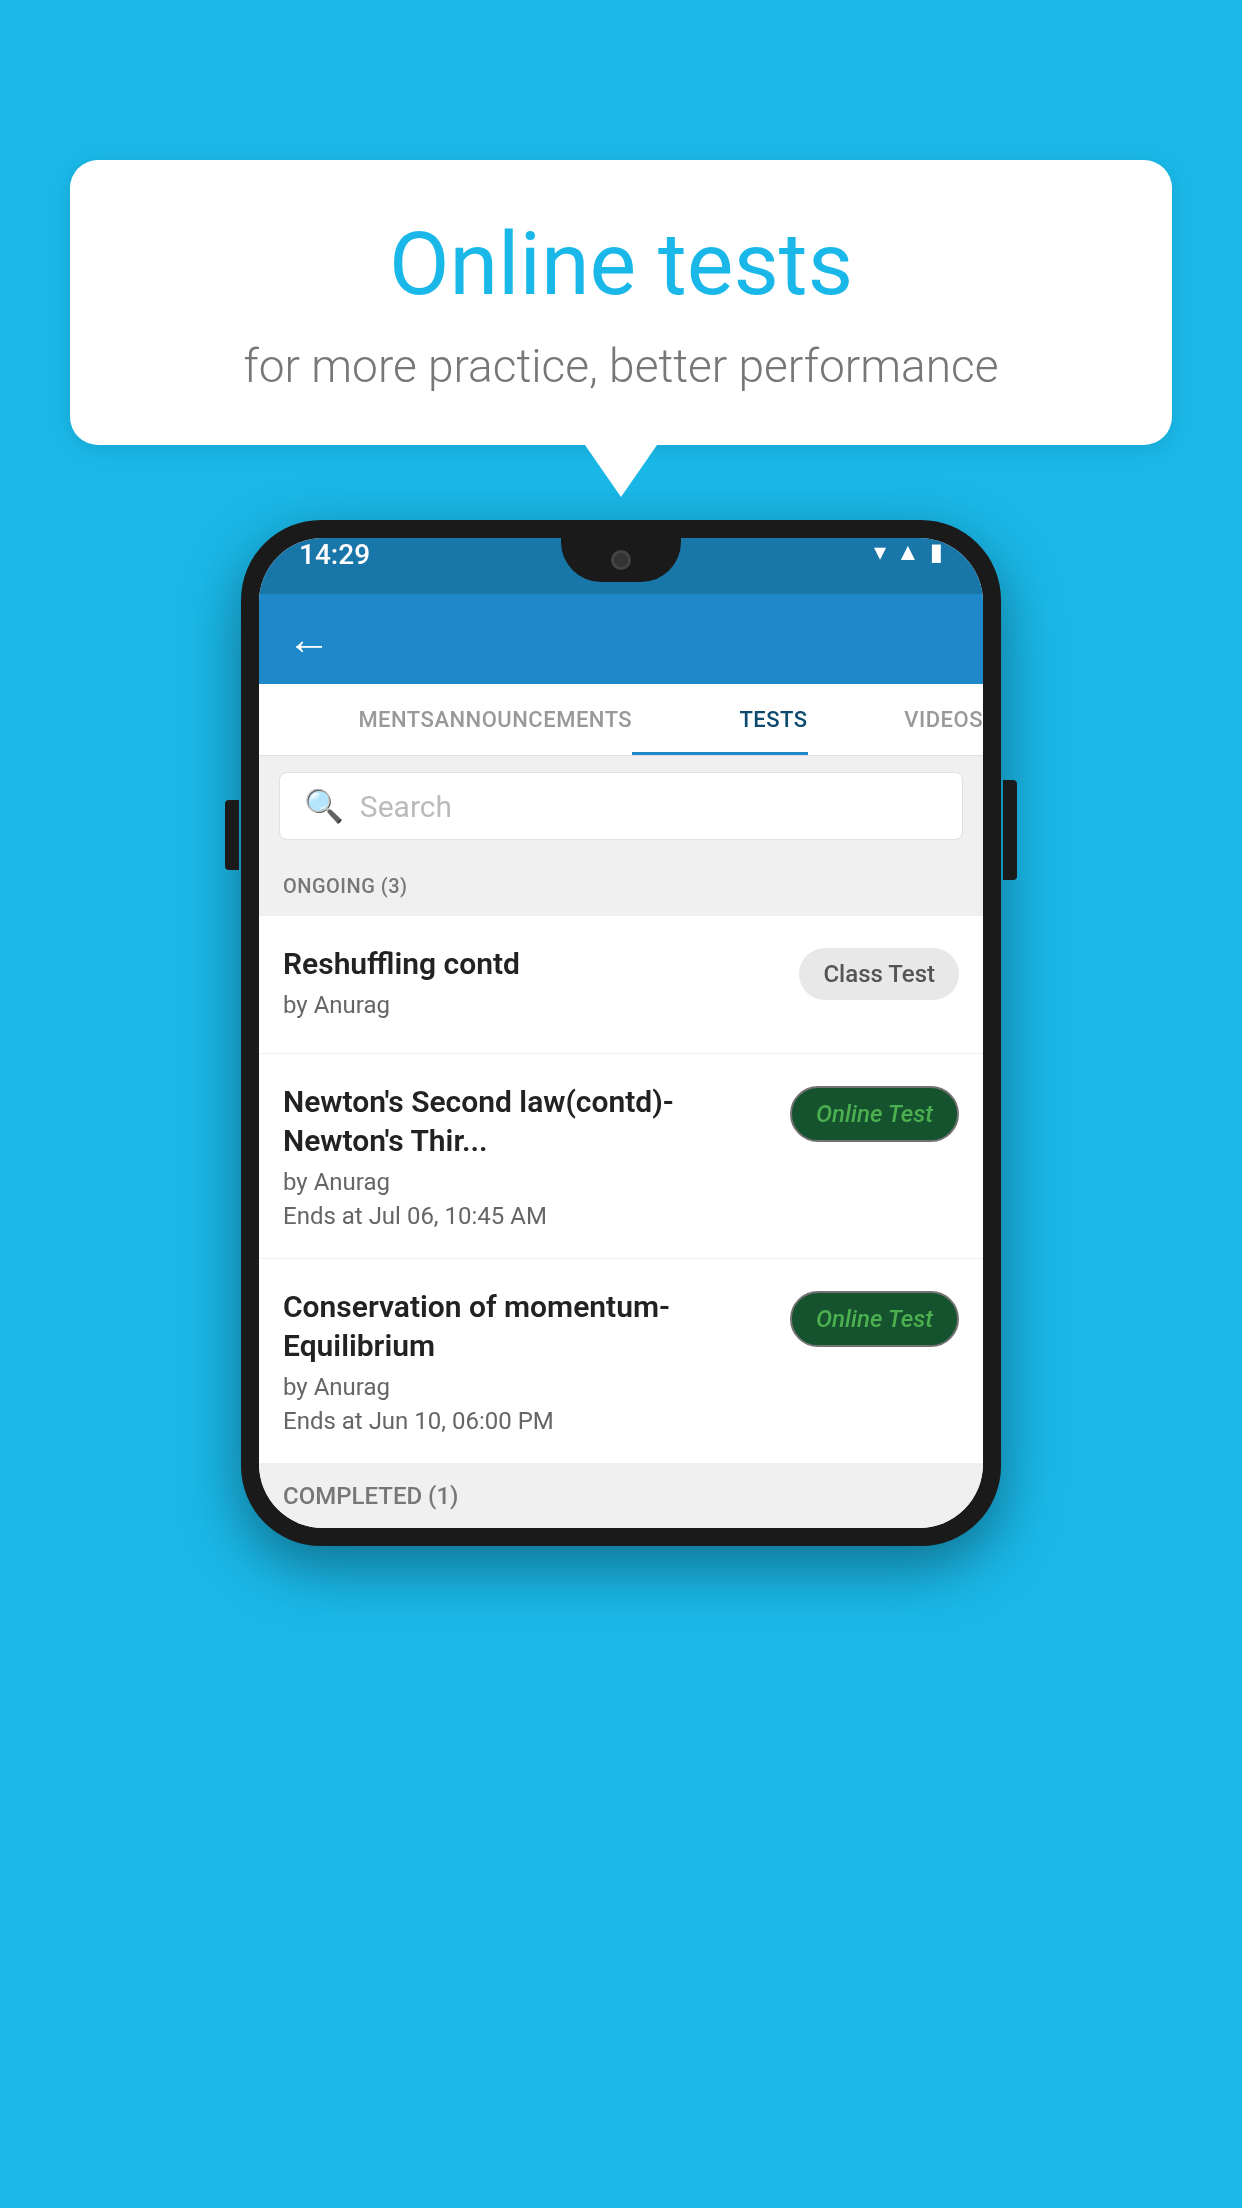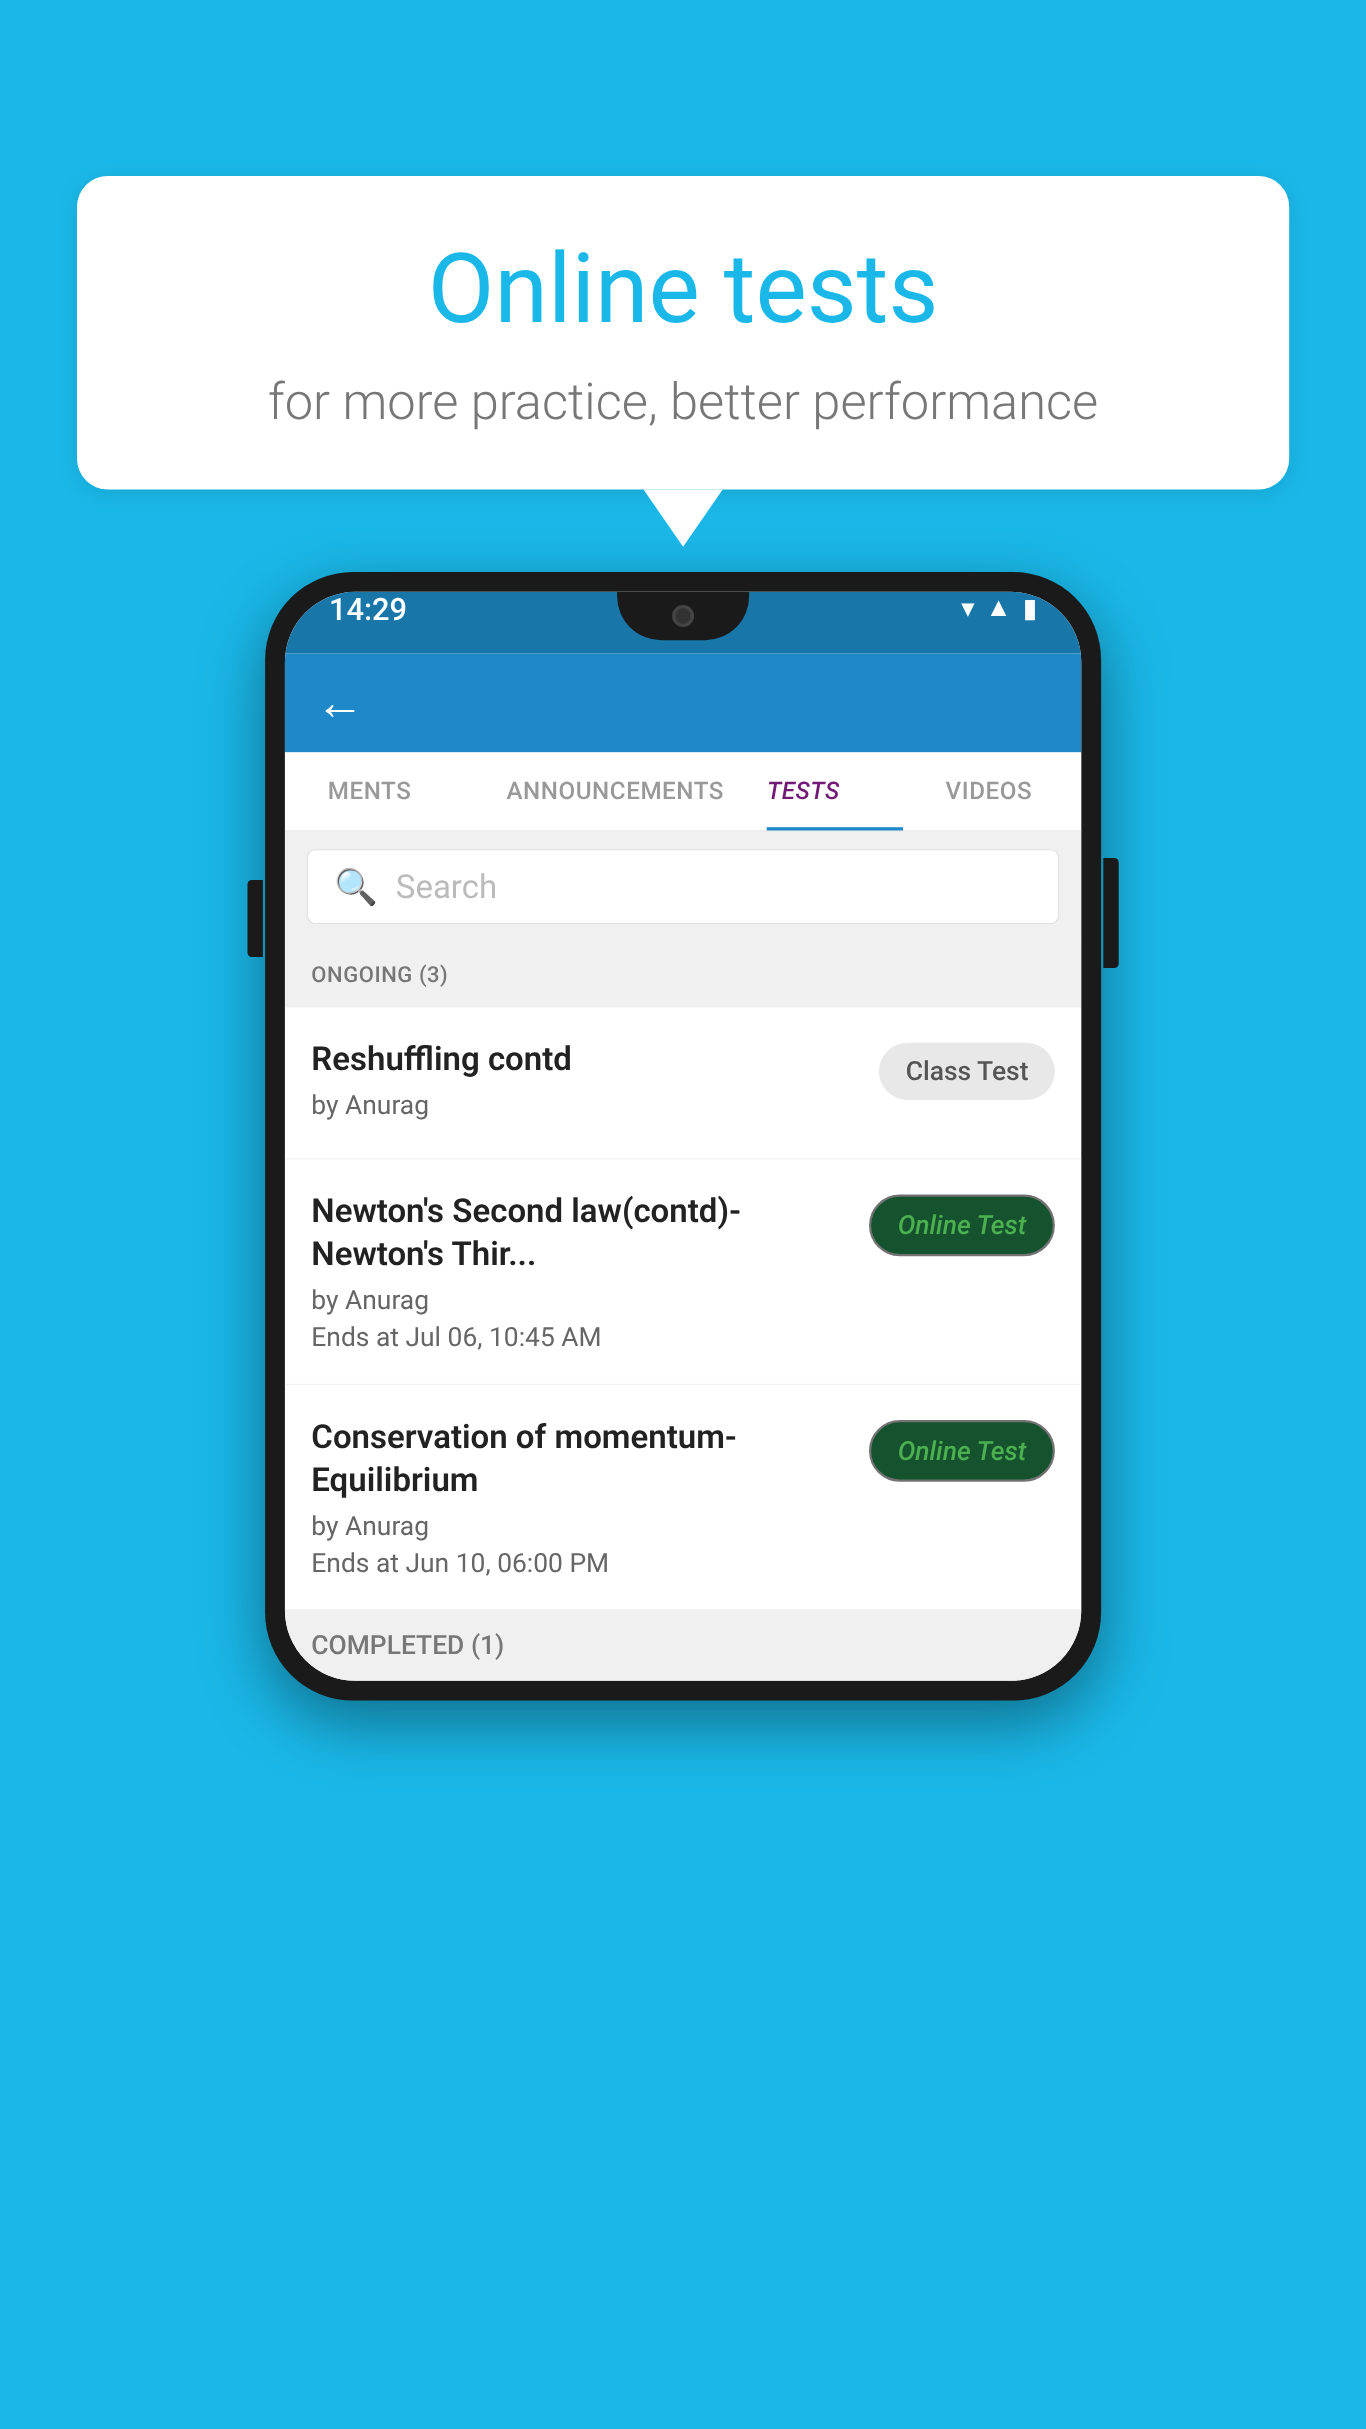--- a/index.html
+++ b/index.html
@@ -181,34 +181,32 @@
       background: white;
       display: flex;
       border-bottom: 1px solid #e0e0e0;
       height: 72px;
     }
 
     .tab {
       flex: 1;
       display: flex;
       align-items: center;
-      justify-content: flex-start;
+      justify-content: flex-end;
       font-size: 22px;
       font-weight: 500;
       color: #999;
       text-transform: uppercase;
       letter-spacing: 0.5px;
       cursor: pointer;
       position: relative;
-      margin-left: 39px;
     }
 
     .tab.active {
-      color: #701a75;
-      font-style: italic;
+      color: #0c4a6e;
     }
 
     .tab.active::after {
       content: '';
       position: absolute;
       bottom: 0;
       left: 0;
       right: 0;
       height: 3px;
       background: #1e88c8;

